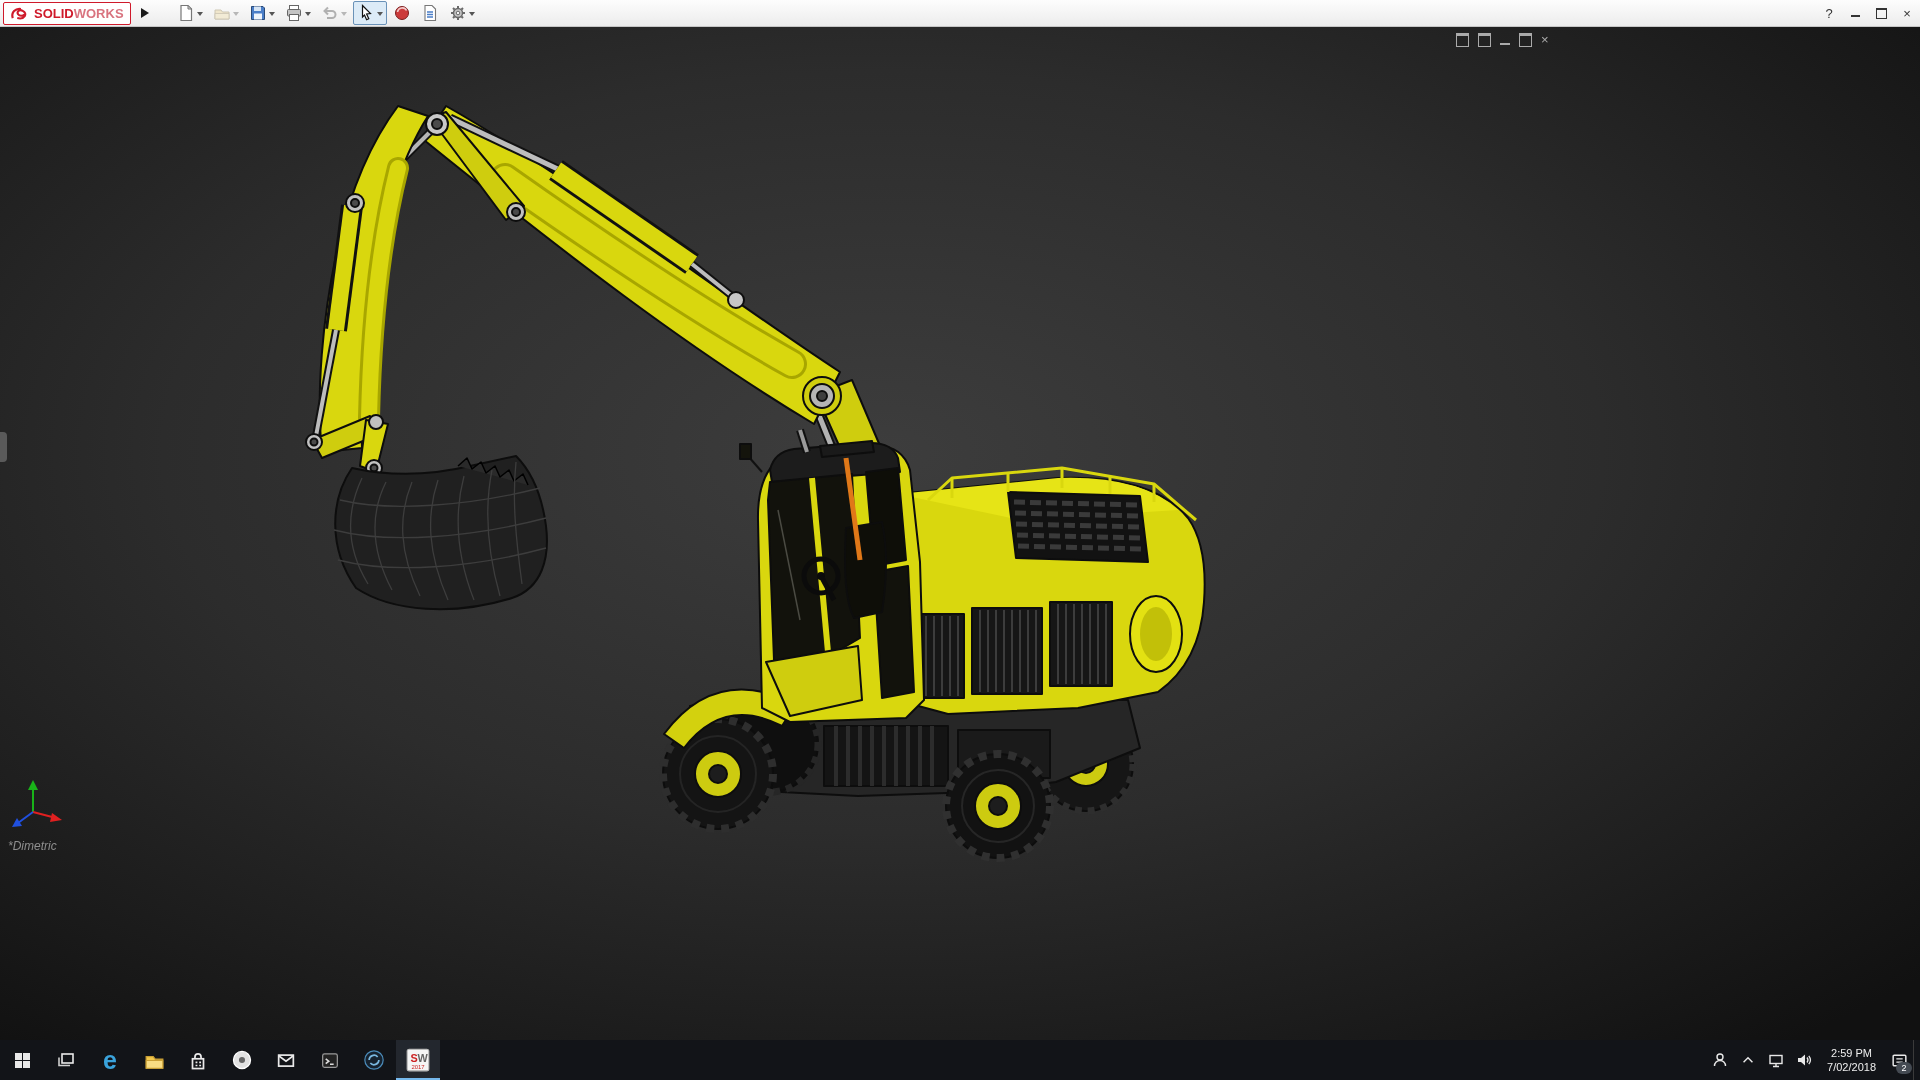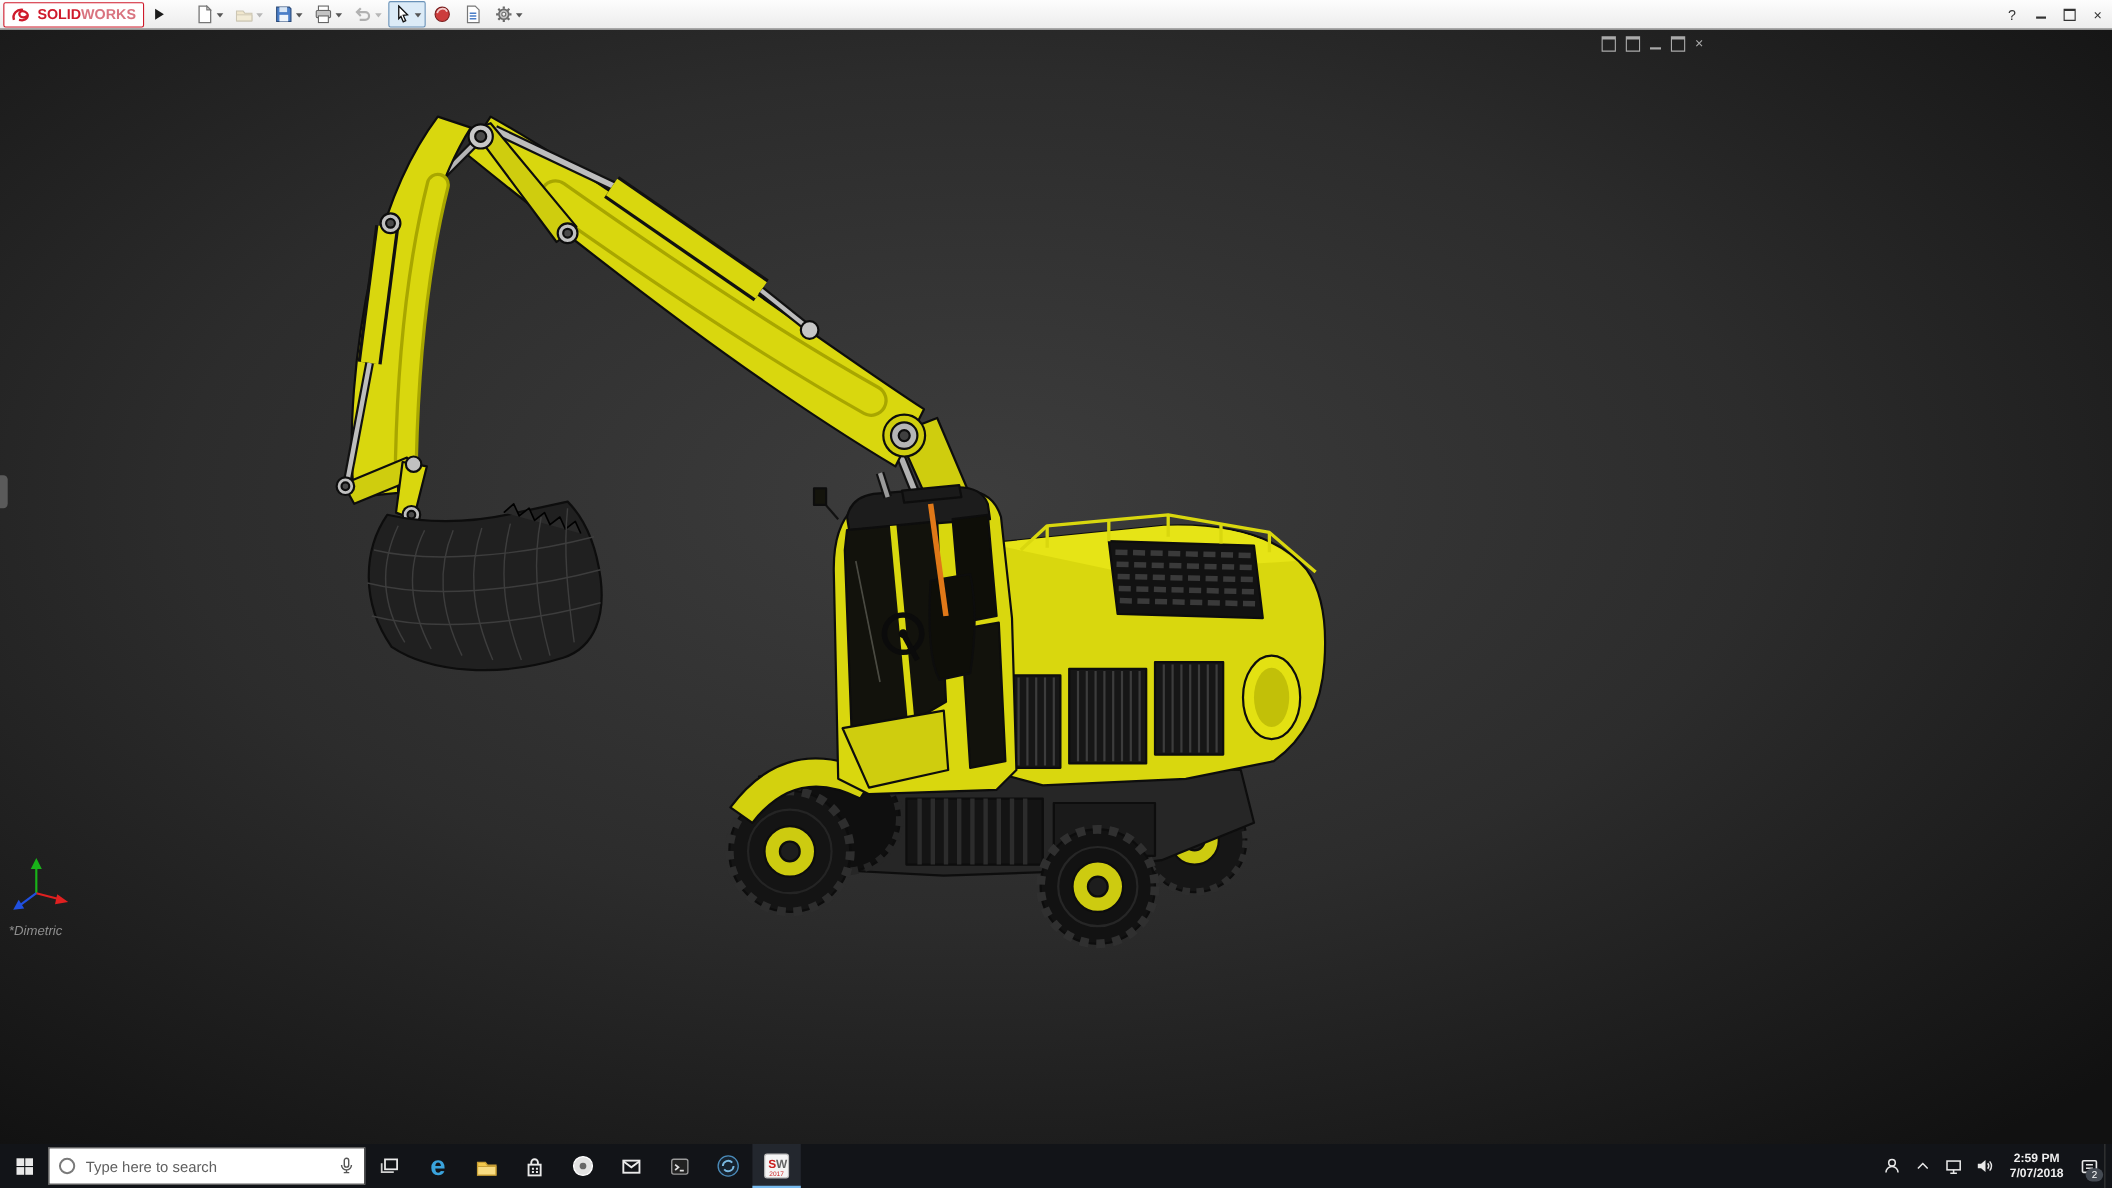--- a/index.html
+++ b/index.html
@@ -42,21 +42,21 @@
   .tb-btn{width:44px;height:40px;display:flex;align-items:center;justify-content:center;flex:none;}
   .tb-btn.active{background:#23272e;box-shadow:inset 0 -2px 0 #76b9ed;}
   .winlogo{display:grid;grid-template-columns:7px 7px;grid-template-rows:7px 7px;gap:1px;}
   .winlogo i{background:#e9e9e9;display:block;}
   .tb-search{width:272px;height:32px;background:#fff;border:1px solid #3d3d3d;display:flex;align-items:center;gap:6px;padding:0 7px;flex:none;}
   .tb-search input{border:none;outline:none;flex:1;font-size:13.5px;font-family:"Liberation Sans",sans-serif;color:#333;background:transparent;}
   .tb-search input::placeholder{color:#5f5f5f;opacity:1;}
   .edge-e{color:#3aa3dc;font-size:25px;font-weight:bold;line-height:25px;}
   .tray{margin-left:auto;display:flex;align-items:center;height:100%;}
   .tray-ico{width:28px;height:40px;display:flex;align-items:center;justify-content:center;position:relative;}
-  .clock{text-align:center;font-size:11px;line-height:1.3;padding:0 9px;white-space:nowrap;font-weight:bold;}
+  .clock{text-align:center;font-size:11px;line-height:1.3;padding:0 9px;white-space:nowrap;}
   .badge{position:absolute;right:1px;bottom:6px;min-width:12px;height:12px;border-radius:7px;background:#444a52;
          color:#fff;font-size:9px;display:flex;align-items:center;justify-content:center;padding:0 2px;}
   .show-desktop{width:6px;height:100%;border-left:1px solid #3a3a3a;}
   svg text{font-family:"Liberation Sans",sans-serif;}
 </style>
 </head>
 <body>
 
 <div class="screen">
 
@@ -357,30 +357,20 @@
   <div class="taskbar">
     <div class="tb-btn">
       <span class="winlogo">
           <i></i>
           <i></i>
           <i></i>
           <i></i>
         </span>
     </div>
 
-    <div class="tb-search">
-      <svg width="18" height="18" viewBox="0 0 18 18">
-        <circle cx="9" cy="9" r="6.5" stroke="#7a7a7a" stroke-width="1.8" fill="none"></circle>
-      </svg>
-      <input type="text" placeholder="Type here to search" style="">
-      <svg width="18" height="18" viewBox="0 0 18 18">
-        <rect x="7" y="2" width="4" height="8" rx="2" stroke="#555" fill="none" stroke-width="1.3"></rect>
-        <path d="M4.5 8 a4.5 4.5 0 0 0 9 0 M9 12.5 V15 M6.5 15 H11.5" stroke="#555" fill="none" stroke-width="1.3"></path>
-      </svg>
-    </div>
 
     <div class="tb-btn">
       <svg width="22" height="22" viewBox="0 0 22 22">
         <path d="M4 8.5 v8 h11" stroke="#cfcfcf" fill="none" stroke-width="1.6"></path>
         <rect x="7" y="5" width="11" height="9" stroke="#eaeaea" fill="none" stroke-width="1.6"></rect>
       </svg>
     </div>
     <div class="tb-btn">
       <span class="edge-e">e</span>
     </div>
@@ -449,21 +439,21 @@
         </svg>
       </div>
       <div class="tray-ico">
         <svg width="18" height="18" viewBox="0 0 18 18">
           <path d="M3 7 V11 H6 L10 14.5 V3.5 L6 7 Z" fill="#e8e8e8" stroke="none"></path>
           <path d="M12 6.5 a4 4 0 0 1 0 5 M13.8 4.8 a6.8 6.8 0 0 1 0 8.4" stroke="#e8e8e8" fill="none" stroke-width="1.3"></path>
         </svg>
       </div>
       <div class="clock">
         <div>2:59 PM</div>
-        <div>7/07/2018</div>
+        <div>7/02/2018</div>
       </div>
       <div class="tray-ico">
         <svg width="19" height="19" viewBox="0 0 18 18">
           <rect x="3" y="4" width="12" height="10" rx="1" stroke="#e8e8e8" fill="none" stroke-width="1.4"></rect>
           <path d="M6 7.5 H12 M6 10.5 H12" stroke="#e8e8e8" stroke-width="1.3"></path>
         </svg>
         <span class="badge">2</span>
       </div>
       <div class="show-desktop"></div>
     </div>

